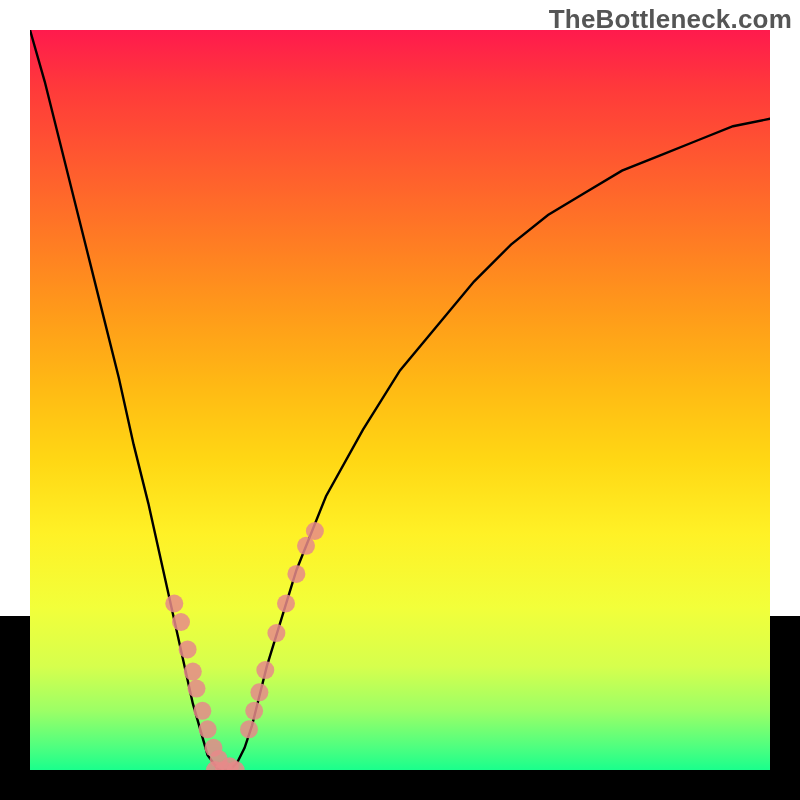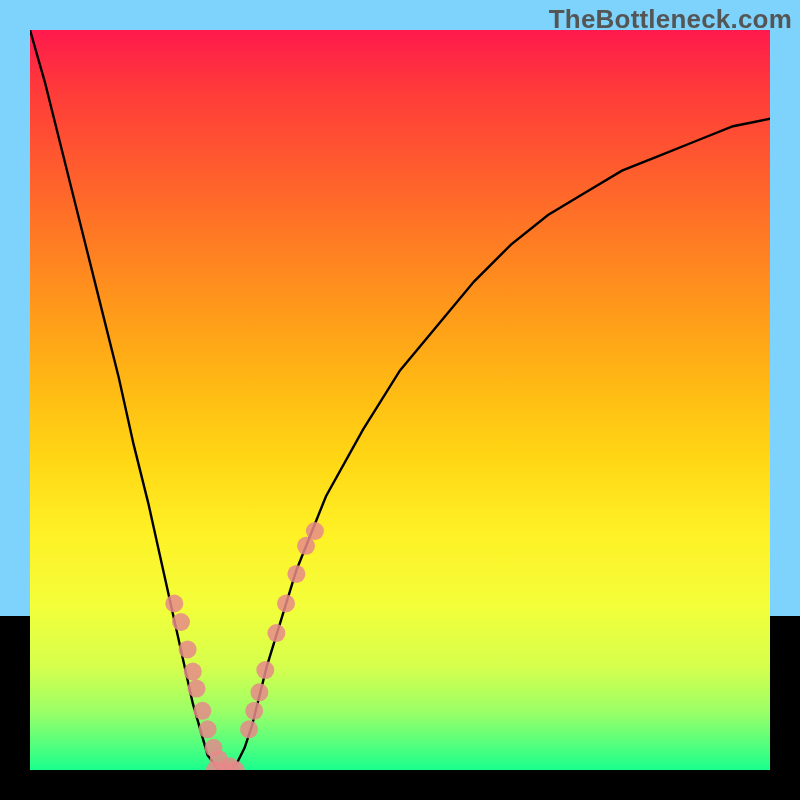--- a/index.html
+++ b/index.html
@@ -10,21 +10,21 @@
     overflow: hidden;
     background: #000;
     font-family: Arial, Helvetica, sans-serif;
   }
   .frame {
     position: absolute;
     top: 0;
     left: 0;
     width: 800px;
     height: 616px;
-    background: #7dd3fc;
+    background: #ffffff;
   }
   .plot-area {
     position: absolute;
     top: 30px;
     left: 30px;
     width: 740px;
     height: 740px;
     background: linear-gradient(to bottom,
       #ff1a4d 0%,
       #ff3a3a 8%,

